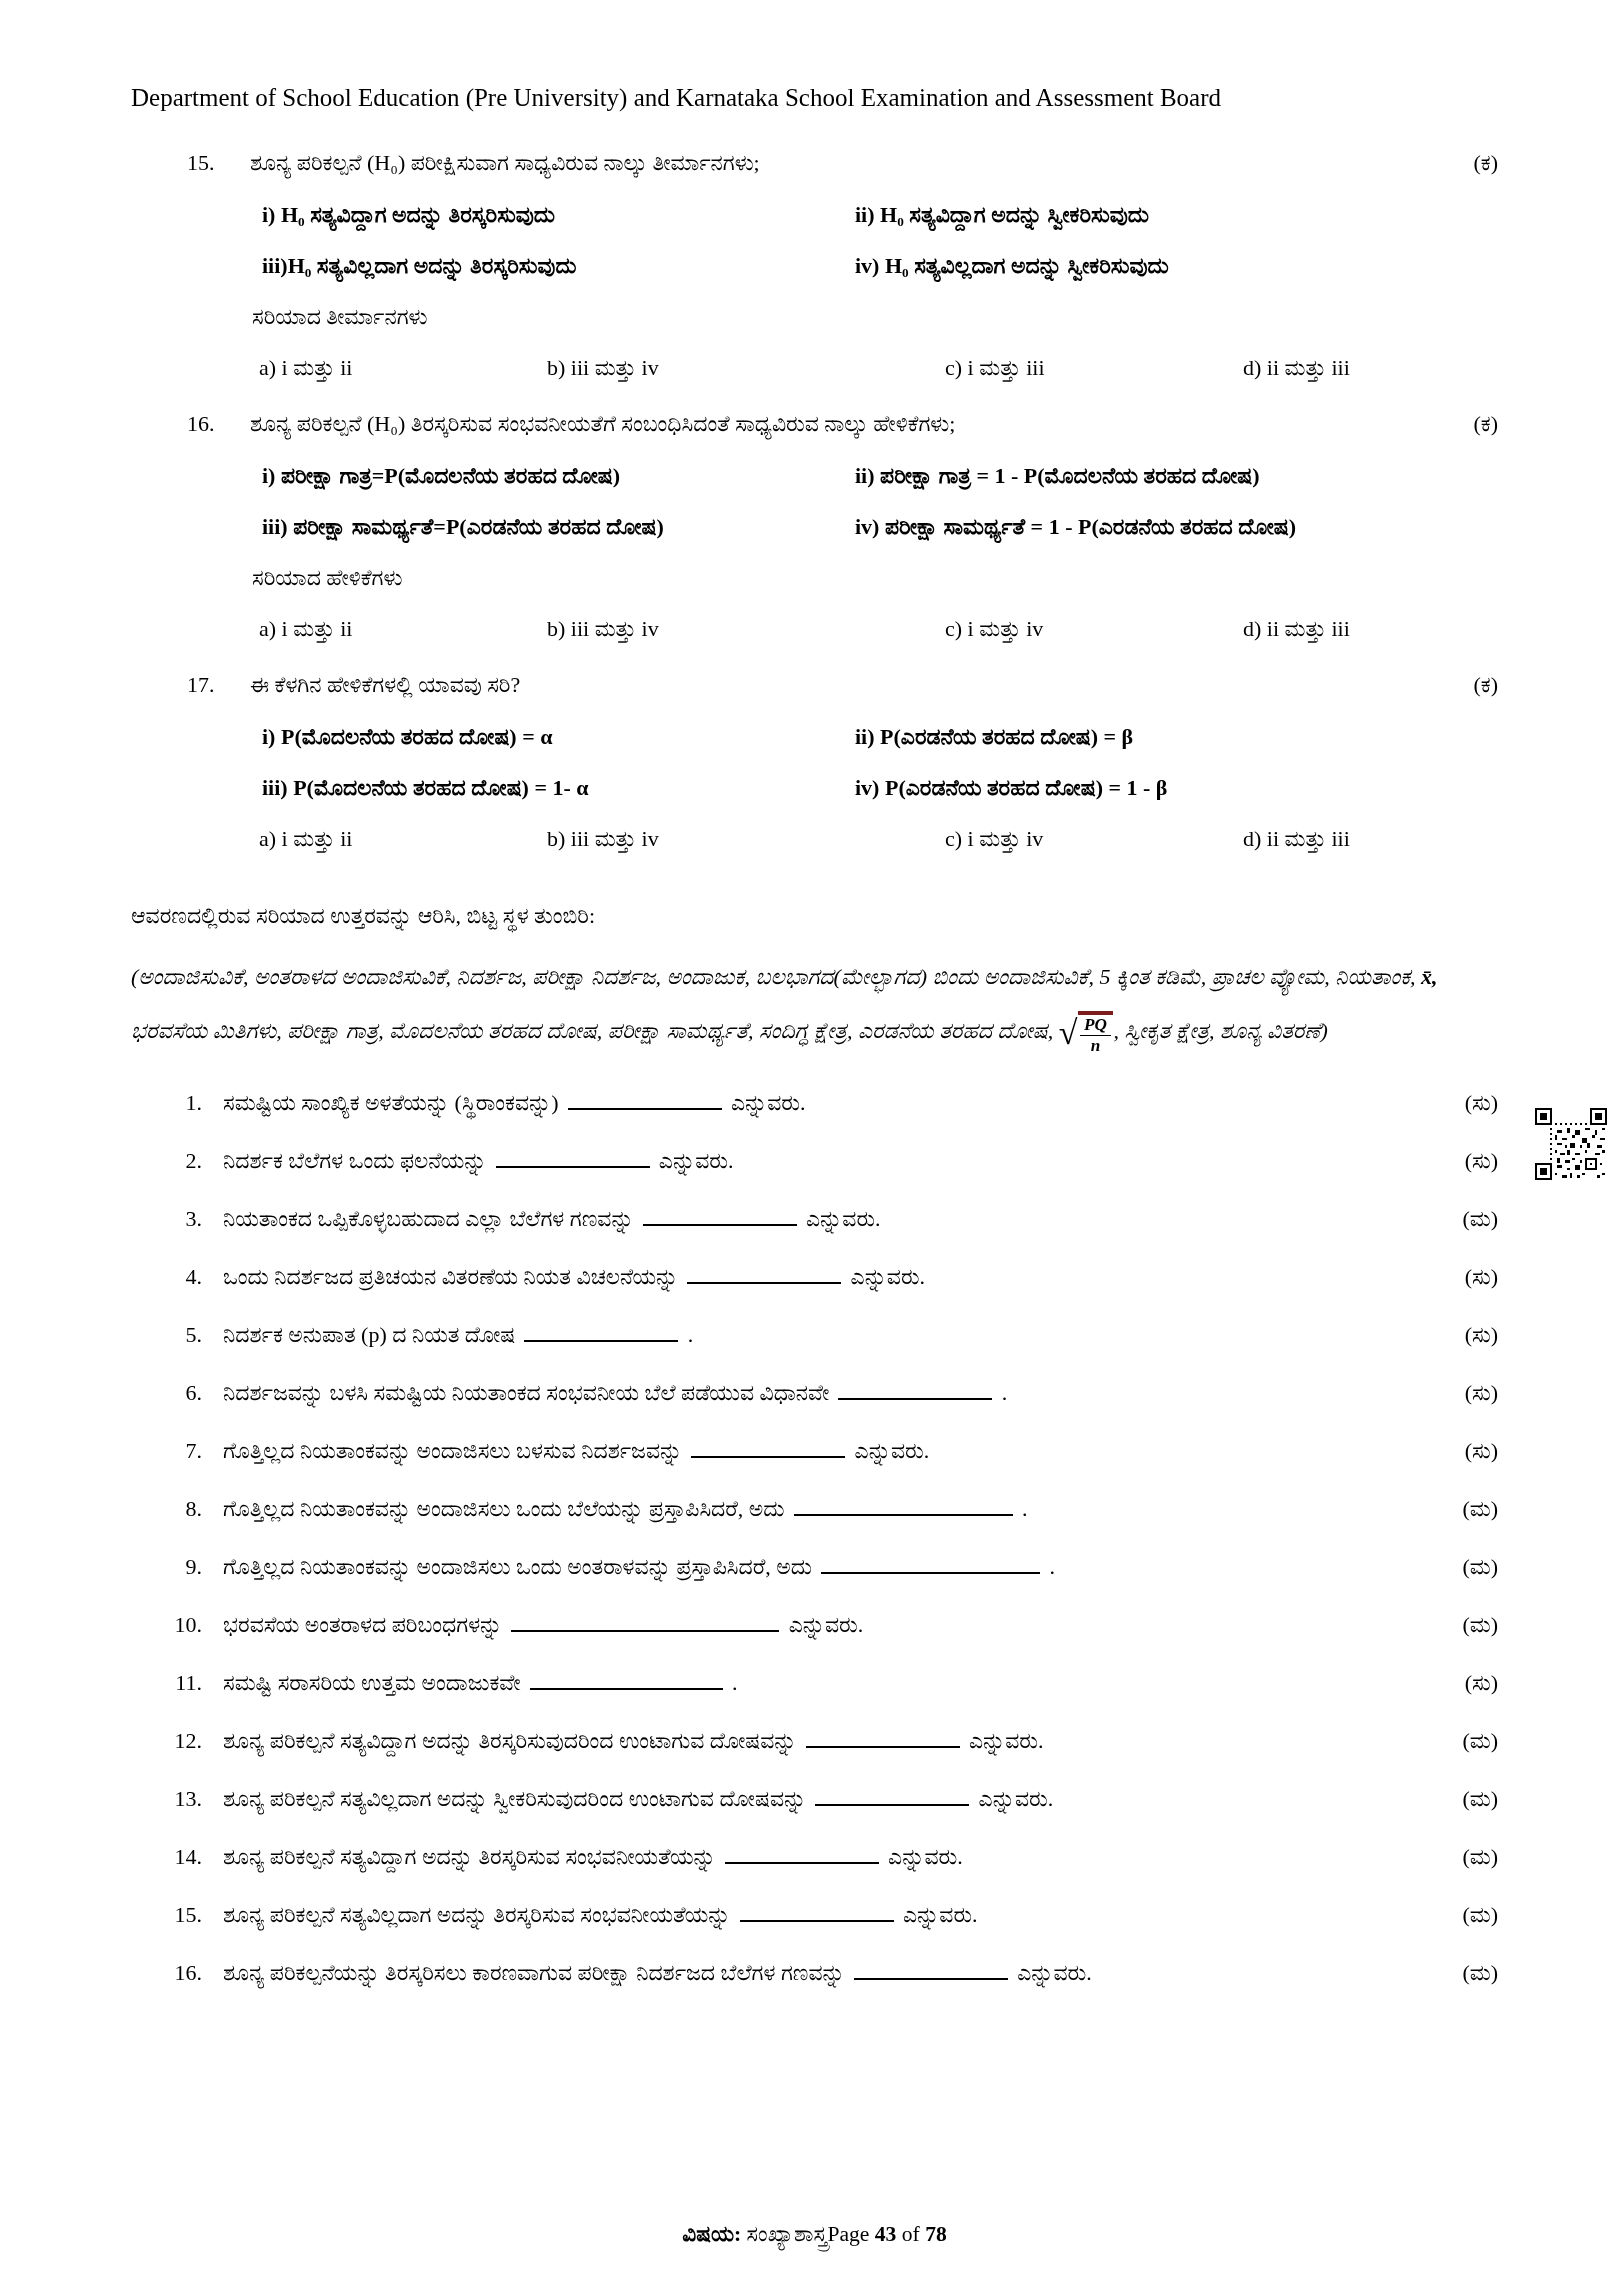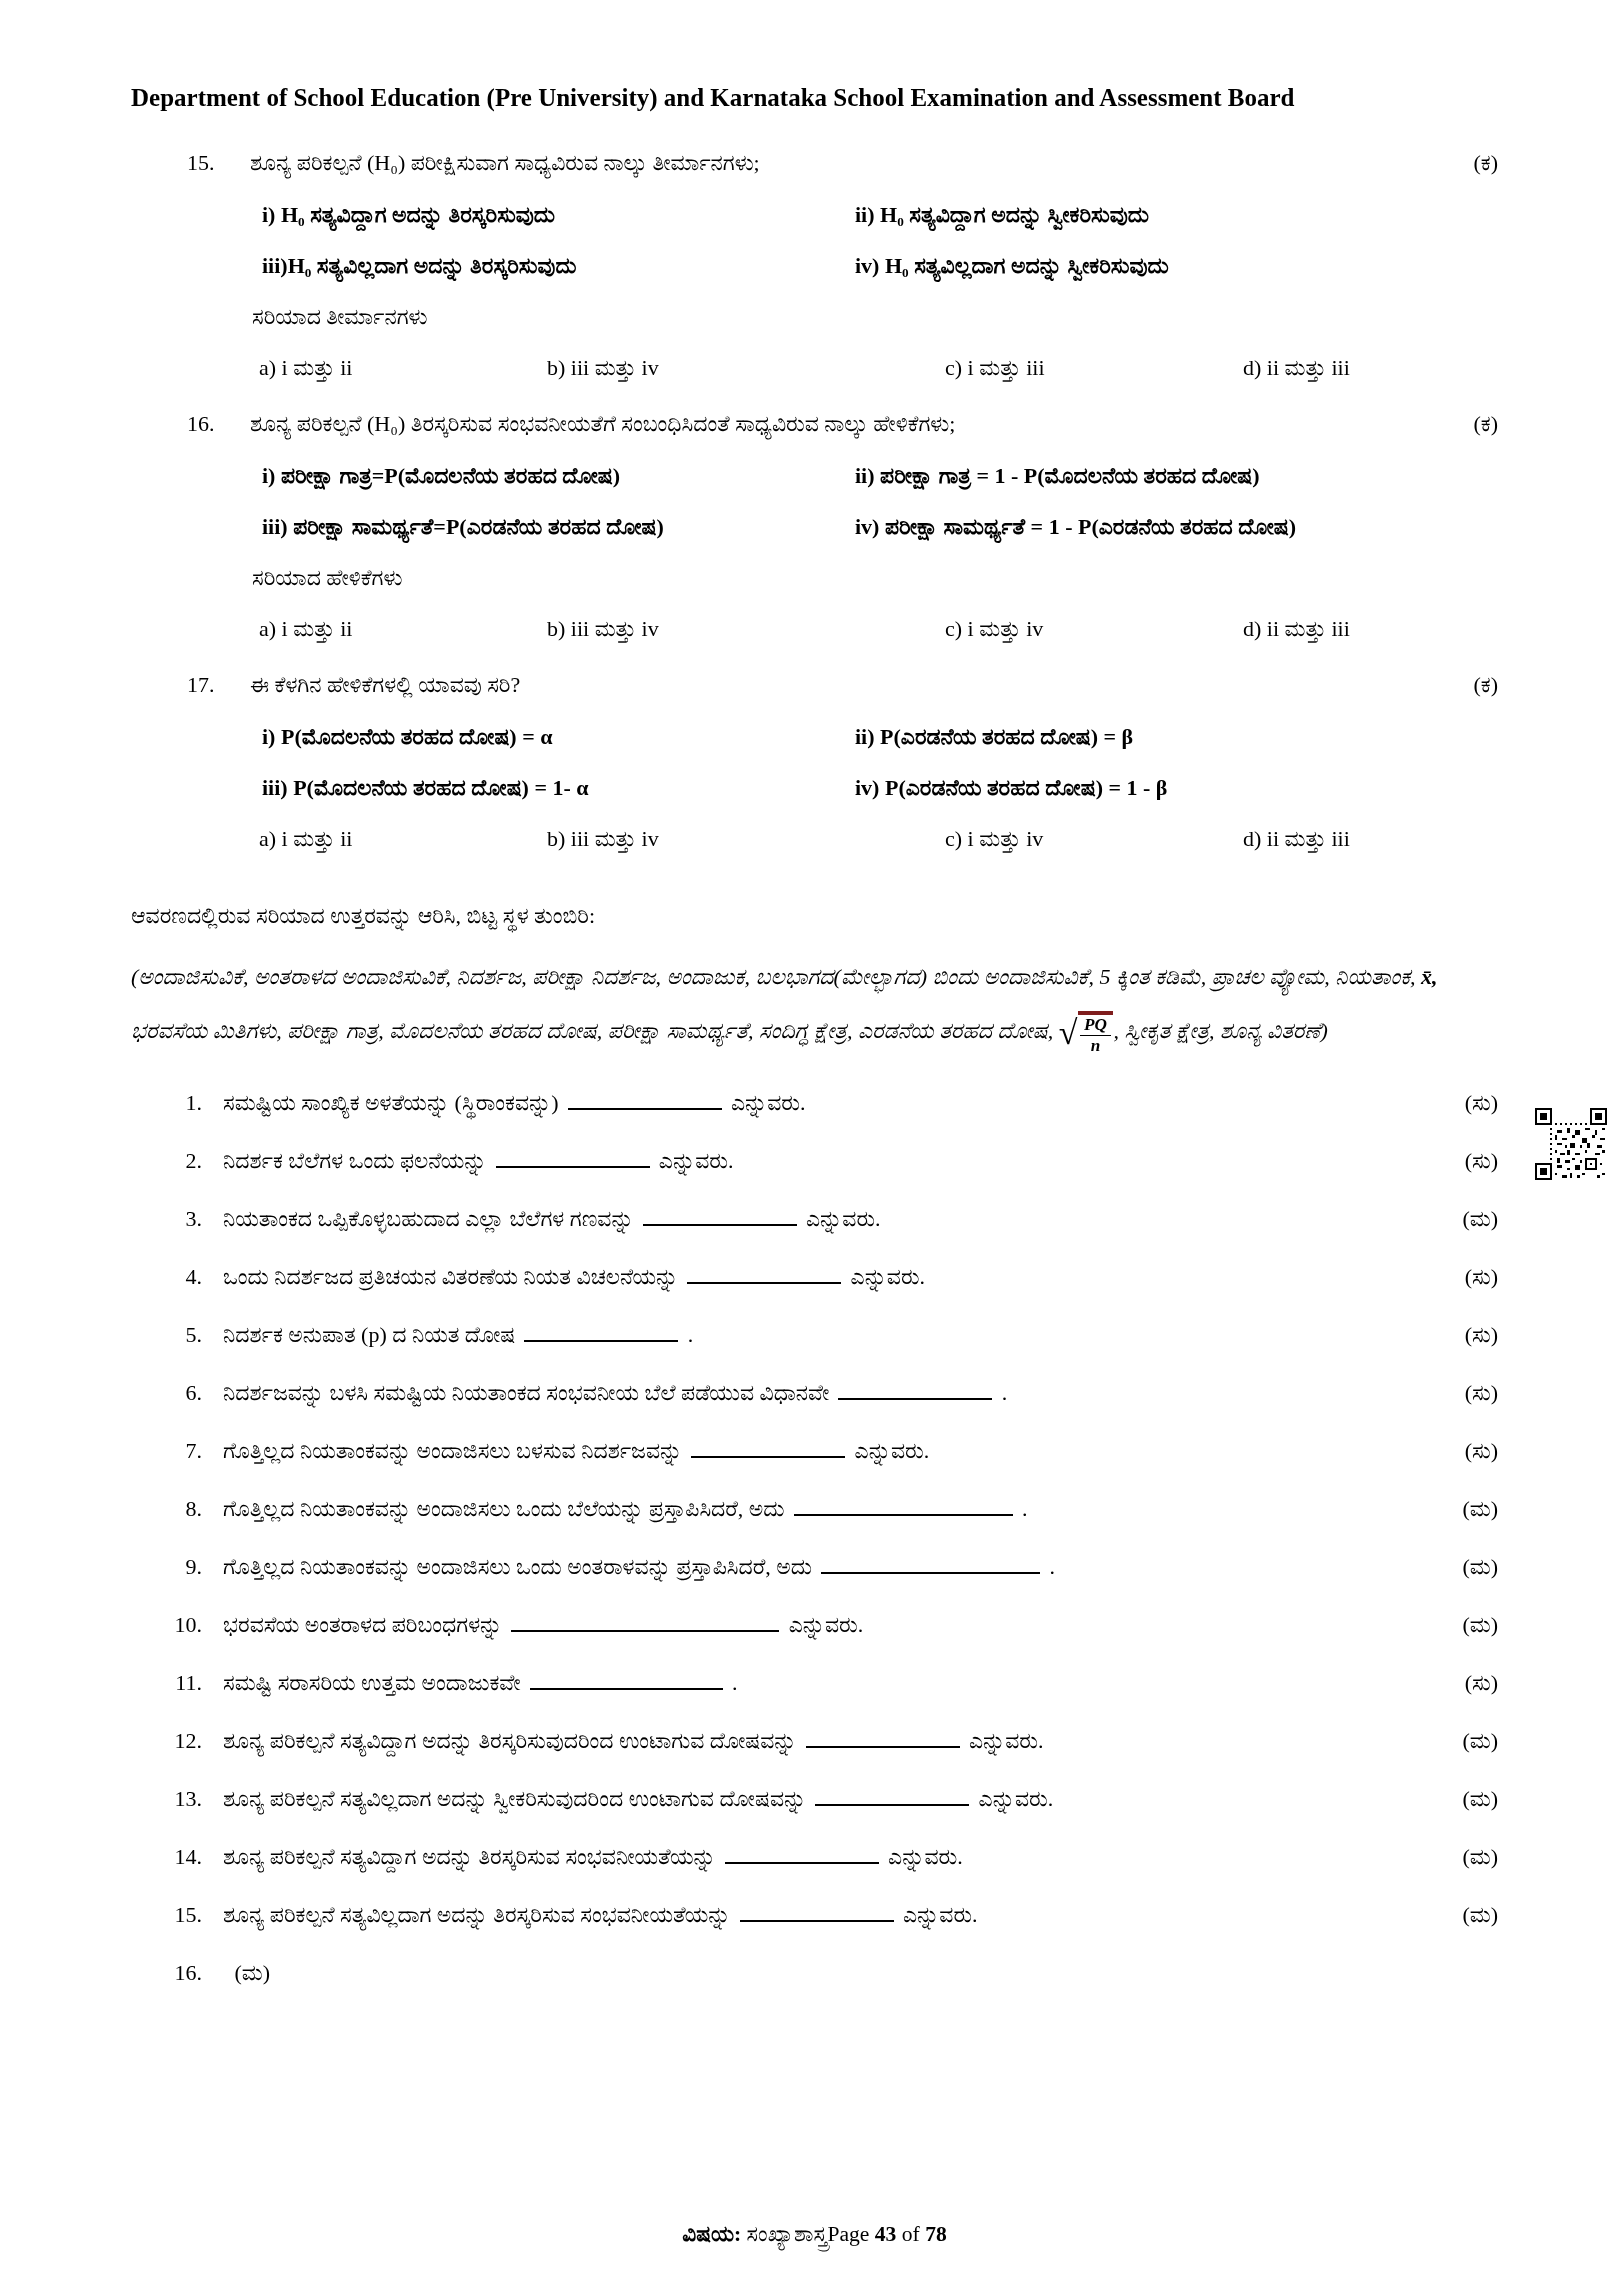--- a/index.html
+++ b/index.html
@@ -5,21 +5,21 @@
   * { margin:0; padding:0; box-sizing:border-box; }
   html,body { width:1622px; height:2295px; }
   body {
     background:#ffffff; color:#000000;
     font-family:"Liberation Serif","DejaVu Serif",serif;
     font-size:22px; position:relative; overflow:hidden;
   }
   .page { position:absolute; inset:0; padding:84px 124px 0 131px; }
 
   
-  .doc-title { font-weight:bold; font-size:25px; white-space:nowrap; margin-bottom:38px; }
+  .doc-title { font-weight:normal; font-size:25px; white-space:nowrap; margin-bottom:38px; }
 
   
   .mcq { margin-bottom:5.2px; }
   .mcq-head { display:flex; align-items:baseline; padding-left:56px; margin-bottom:26px; }
   .q-num { flex:none; width:63px; }
   .q-text { flex:1; padding-right:13px; }
   .q-marks { flex:none; width:65px; text-align:right; }
   .mcq-items { display:grid; grid-template-columns:580px 1fr; row-gap:25px; column-gap:13px; padding-left:131px; margin-bottom:25px;font-weight:bold; }
   .mcq-prompt { padding-left:121px; margin-bottom:25px; }
   .mcq-options { display:grid; grid-template-columns:288px 398px 298px 1fr; padding-left:128px; margin-bottom:30px; }
@@ -217,20 +217,21 @@
     </div>
 
     <div class="fill-row">
       <span class="f-num">15.</span>
       <span class="f-text"><span>ಶೂನ್ಯ ಪರಿಕಲ್ಪನೆ ಸತ್ಯವಿಲ್ಲದಾಗ ಅದನ್ನು ತಿರಸ್ಕರಿಸುವ ಸಂಭವನೀಯತೆಯನ್ನು</span><span class="blank"></span><span>ಎನ್ನುವರು.</span></span>
       <span class="f-marks">(ಮ)</span>
     </div>
 
     <div class="fill-row">
       <span class="f-num">16.</span>
+      <span class="f-text"><span>ಶೂನ್ಯ ಪರಿಕಲ್ಪನೆಯನ್ನು ತಿರಸ್ಕರಿಸಲು ಕಾರಣವಾಗುವ ಪರೀಕ್ಷಾ ನಿದರ್ಶಜದ ಬೆಲೆಗಳ ಗಣವನ್ನು</span><span class="blank"></span><span>ಎನ್ನುವರು.</span></span>
       <span class="f-marks">(ಮ)</span>
     </div>
 
   </div>
 </div>
 
 <div class="qr">
   <svg width="72" height="72" viewBox="0 0 29 29" shape-rendering="crispEdges">
     <rect width="29" height="29" fill="#ffffff"></rect>
     <g fill="#000000">

